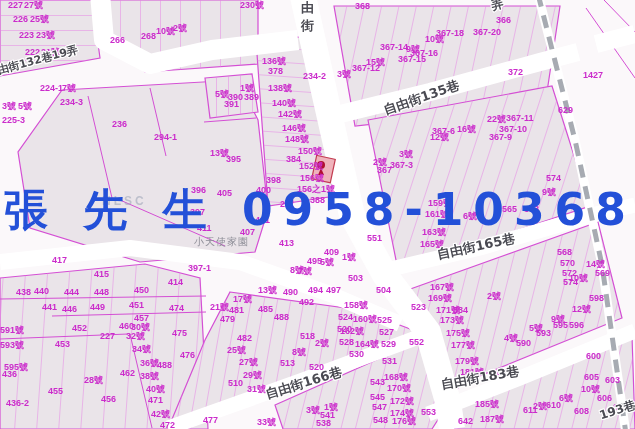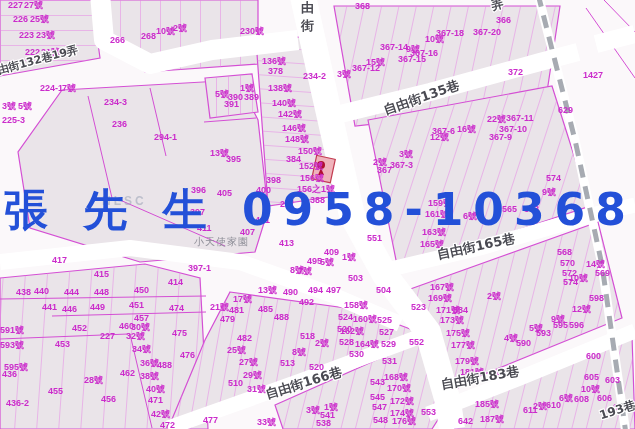--- a/index.html
+++ b/index.html
@@ -136,27 +136,27 @@
       <span class="pl" style="left: 19px; top: 31px;">223</span>
       <span class="pl" style="left: 36px; top: 31px;">23號</span>
       <span class="pl" style="left: 25px; top: 48px;">222</span>
       <span class="pl" style="left: 41px; top: 48px;">21號</span>
       <span class="pl" style="left: 110px; top: 36px;">266</span>
       <span class="pl" style="left: 141px; top: 32px;">268</span>
       <span class="pl" style="left: 156px; top: 27px;">10號</span>
       <span class="pl" style="left: 173px; top: 24px;">2號</span>
       <span class="pl" style="left: 40px; top: 84px;">224-1</span>
       <span class="pl" style="left: 62px; top: 84px;">7號</span>
-      <span class="pl" style="left: 60px; top: 98px; margin-left: 44px;">234-3</span>
+      <span class="pl" style="left: 60px; top: 98px;">234-3</span>
       <span class="pl" style="left: 112px; top: 120px;">236</span>
       <span class="pl" style="left: 154px; top: 133px;">294-1</span>
       <span class="pl" style="left: 2px; top: 102px;">3號</span>
       <span class="pl" style="left: 18px; top: 102px;">5號</span>
       <span class="pl" style="left: 2px; top: 116px;">225-3</span>
-      <span class="pl" style="left: 240px; top: 27px;">230號</span>
+      <span class="pl" style="left: 240px; top: 1px;">230號</span>
       <span class="pl" style="left: 355px; top: 2px;">368</span>
       <span class="pl" style="left: 262px; top: 57px;">136號</span>
       <span class="pl" style="left: 268px; top: 67px;">378</span>
       <span class="pl" style="left: 268px; top: 84px;">138號</span>
       <span class="pl" style="left: 272px; top: 99px;">140號</span>
       <span class="pl" style="left: 278px; top: 110px;">142號</span>
       <span class="pl" style="left: 282px; top: 124px;">146號</span>
       <span class="pl" style="left: 285px; top: 135px;">148號</span>
       <span class="pl" style="left: 298px; top: 147px;">150號</span>
       <span class="pl" style="left: 286px; top: 155px;">384</span>
@@ -254,21 +254,21 @@
       <span class="pl" style="left: 560px; top: 259px;">570</span>
       <span class="pl" style="left: 562px; top: 269px;">572</span>
       <span class="pl" style="left: 563px; top: 278px;">574</span>
       <span class="pl" style="left: 569px; top: 274px;">10號</span>
       <span class="pl" style="left: 586px; top: 260px;">14號</span>
       <span class="pl" style="left: 595px; top: 269px;">569</span>
       <span class="pl" style="left: 586px; top: 352px;">600</span>
       <span class="pl" style="left: 584px; top: 373px;">605</span>
       <span class="pl" style="left: 605px; top: 376px;">603</span>
       <span class="pl" style="left: 581px; top: 385px;">10號</span>
-      <span class="pl" style="left: 574px; top: 395px;">608</span>
+      <span class="pl" style="left: 574px; top: 407px;">608</span>
       <span class="pl" style="left: 597px; top: 394px;">606</span>
       <span class="pl" style="left: 559px; top: 394px;">6號</span>
       <span class="pl" style="left: 546px; top: 401px;">610</span>
       <span class="pl" style="left: 533px; top: 402px;">2號</span>
       <span class="pl" style="left: 523px; top: 406px;">611</span>
       <span class="pl" style="left: 613px; top: 403px;">604</span>
       <span class="pl" style="left: 475px; top: 400px;">185號</span>
       <span class="pl" style="left: 480px; top: 415px;">187號</span>
       <span class="pl" style="left: 458px; top: 417px;">642</span>
       <span class="pl" style="left: 421px; top: 408px;">553</span>

